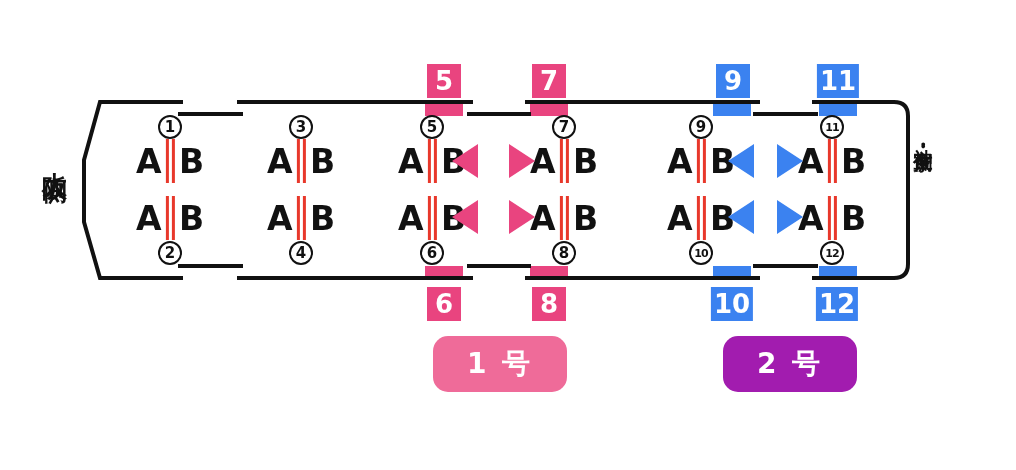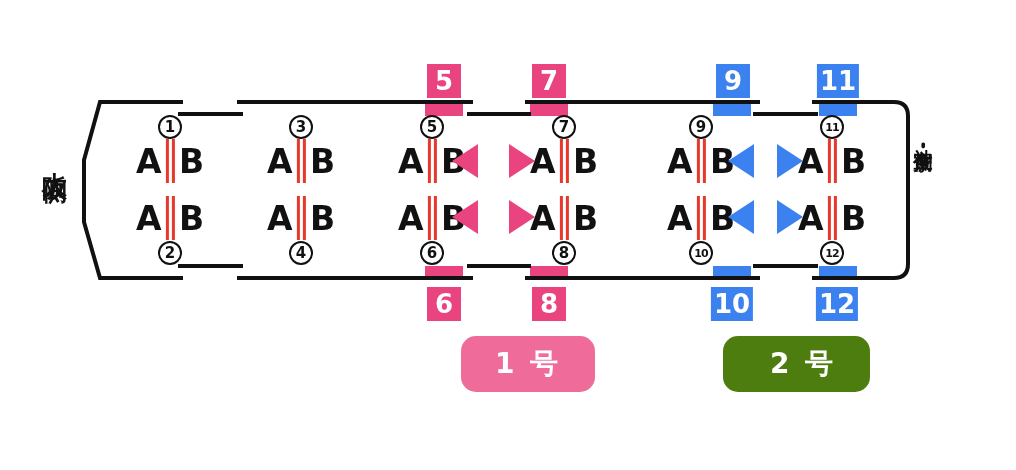--- a/index.html
+++ b/index.html
@@ -4,21 +4,21 @@
 <style>
   html,body{margin:0;padding:0;background:#fff;}
   #stage{position:relative;width:1016px;height:470px;background:#ffffff;overflow:hidden;
          font-family:"DejaVu Sans","Liberation Sans",sans-serif;}
   #outline-svg{position:absolute;left:0;top:0;z-index:2;}
   .doorrect{position:absolute;width:38px;height:13px;transform:translateX(-50%);z-index:1;}
   .doorrect.bottom{height:12px;}
   .pk-bg{background:#E9447F;}
   .bl-bg{background:#3B82F0;}
   .pk-light-bg{background:#EF6B99;}
-  .bl-light-bg{background:#4d7c0f;padding-left:13px;}
+  .bl-light-bg{background:#a21caf;}
   .badge{position:absolute;height:34px;min-width:34px;box-sizing:border-box;padding:0 3px;
          display:inline-flex;align-items:center;justify-content:center;
          font-weight:700;font-size:26px;color:#fff;transform:translateX(-50%);z-index:3;}
   .circ{position:absolute;width:20px;height:20px;border:2.5px solid #111;border-radius:50%;
         background:#fff;display:flex;align-items:center;justify-content:center;
         font-weight:700;font-size:15px;color:#111;transform:translateX(-50%);z-index:3;}
   .circ.two{font-size:11px;letter-spacing:-1px;}
   .win{position:absolute;height:44px;display:flex;align-items:center;
        transform:translateX(-50%);z-index:3;}
   .ltr{font-weight:700;font-size:33px;color:#111;line-height:1;}
@@ -189,16 +189,16 @@
   <div class="tri l pk" style="left:452px;top:144px;"></div>
   <div class="tri r pk" style="left:509px;top:144px;"></div>
   <div class="tri l pk" style="left:452px;top:200px;"></div>
   <div class="tri r pk" style="left:509px;top:200px;"></div>
 
   <div class="tri l bl" style="left:728px;top:144px;"></div>
   <div class="tri r bl" style="left:777px;top:144px;"></div>
   <div class="tri l bl" style="left:728px;top:200px;"></div>
   <div class="tri r bl" style="left:777px;top:200px;"></div>
 
-  <div class="bubble pk-light-bg" style="left:433px;top:336px;margin-left:28px;">1 号</div>
+  <div class="bubble pk-light-bg" style="left:433px;top:336px;">1 号</div>
   <div class="bubble bl-light-bg" style="left:723px;top:336px;">2 号</div>
 
 </div>
 
 </body></html>

